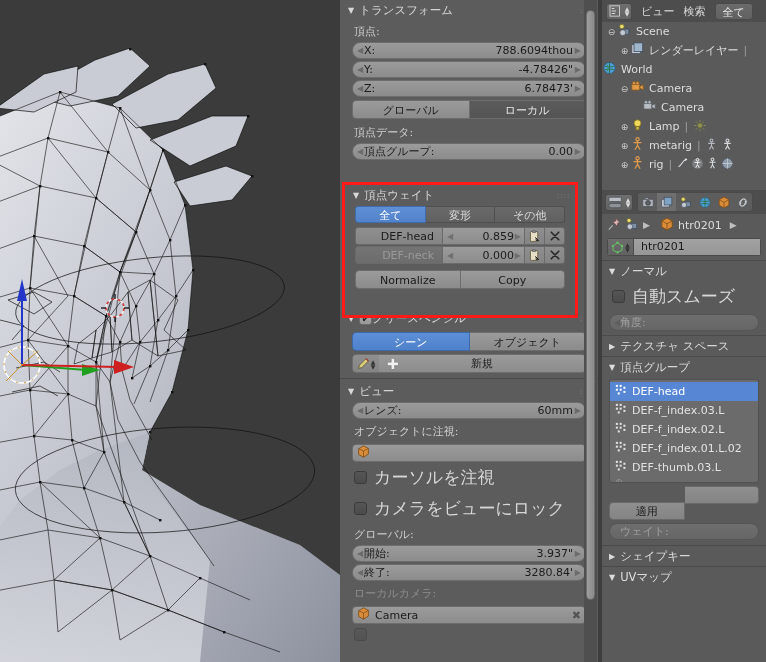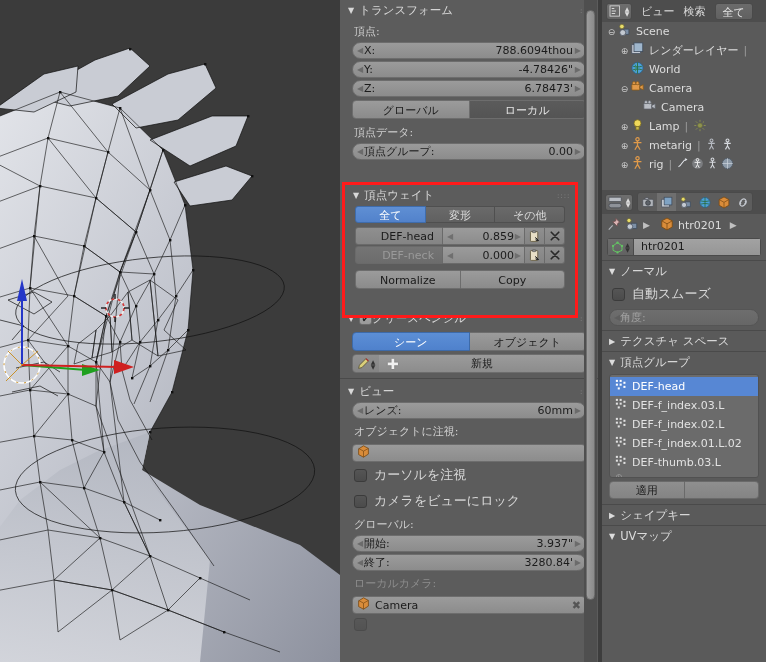--- a/index.html
+++ b/index.html
@@ -64,21 +64,21 @@
   .btn.on { background:linear-gradient(#5b5b5b,#545454); color:#e8e8e8; }
   .btn.blue { background:linear-gradient(#5c8fd6,#4f81cc); color:#ffffff; border-color:#3d6aa8; }
 
   .chkrow { display:flex; align-items:center; gap:7px; padding:4px 0 4px 2px; }
   .chk {
     width:13px; height:13px; border-radius:3px;
     background:linear-gradient(#555,#4b4b4b); border:1px solid #3b3b3b;
   }
   .chk.checked { background:linear-gradient(#a9a9a9,#9a9a9a); border-color:#6d6d6d;
                  color:#222; font-size:10px; text-align:center; line-height:12px; }
-  .chkrow .t { color:#d8d8d8; font-size:13px; }
+  .chkrow .t { color:#d8d8d8; font-size:17px; }
 
   .idfield {
     display:flex; align-items:center; height:18px; border-radius:4px;
     background:linear-gradient(#9b9b9b,#8c8c8c); border:1px solid #6d6d6d;
     color:#1b1b1b; font-size:11px; padding:0 4px; gap:5px; margin-top:2px;
   }
   .idfield .x { margin-left:auto; color:#555; font-size:11px; }
 
   .divider { height:1px; background:#4a4a4a; margin:5px 0 2px; }
 
@@ -184,21 +184,21 @@
     background:#6b6b6b; border:1px solid #515151; border-radius:3px;
     padding:2px 0; overflow:hidden;
   }
   .vg-item { height:19px; display:flex; align-items:center; gap:5px; padding-left:5px; font-size:11px; color:#e2e2e2; }
   .vg-item.sel { background:#5787d4; color:#ffffff; }
   .pr-btnrow { display:flex; margin:3px 7px; gap:0; }
   .pr-btn {
     flex:1; height:18px; line-height:18px; text-align:center; font-size:11px;
     background:linear-gradient(#8f8f8f,#848484); border:1px solid #6a6a6a; color:#1b1b1b;
   }
-  .pr-btn:first-child{border-radius:4px 0 0 4px;} .pr-btn:last-child{border-radius:0 4px 4px 0; border-left:none;}
+  .pr-btn:first-child{border-radius:4px 0 0 4px;margin-top:16px;} .pr-btn:last-child{border-radius:0 4px 4px 0; border-left:none;}
   .pr-num {
     margin:2px 7px; height:17px; border-radius:9px; display:flex; align-items:center;
     background:linear-gradient(#6e6e6e,#666); border:1px solid #555; color:#a0a0a0; font-size:11px;
     padding-left:10px; position:relative;
   }
   .pr-num .ar { position:absolute; left:4px; color:#5e5e5e; font-size:8px; }
 </style>
 </head>
 <body>
 
@@ -599,21 +599,21 @@
       <span class="exp">⊕</span>
       <span style="margin-right:4px">
         <svg width="15" height="14" viewBox="0 0 16 16">
             <rect x="1.5" y="3" width="10" height="10" fill="#c9cfd8" stroke="#4a5260" stroke-width="0.9"></rect>
             <rect x="4" y="1" width="10" height="10" fill="#9fb6cc" stroke="#3d4a5a" stroke-width="0.9"></rect>
           </svg>
       </span>
       <span>レンダーレイヤー</span>
       <span style="margin-left:5px;color:#9a9a9a">|</span>
     </div>
-    <div class="ol-row" style="padding-left:28px">
+    <div class="ol-row" style="">
       <span style="margin-right:4px">
         <svg width="15" height="14" viewBox="0 0 16 16">
             <circle cx="8" cy="8" r="6.4" fill="#4d9fd6" stroke="#2a5f86" stroke-width="0.9"></circle>
             <path d="M3 6c3 1 7 1 10 0M3 10c3-1 7-1 10 0M8 1.6v12.8" stroke="#2a6b3c" stroke-width="1" fill="none"></path>
             <path d="M5 4c2 2 2 6 0 8" stroke="#3d8c4f" stroke-width="1" fill="none"></path>
           </svg>
       </span>
       <span>World</span>
     </div>
     <div class="ol-row" style="padding-left:17px">
@@ -913,20 +913,23 @@
         </span>
         <span>DEF-thumb.03.L</span>
       </div>
       <div style="padding-left:5px;color:#9a9a9a;font-size:9px">⊕</div>
     </div>
 
     <div class="pr-btnrow">
       <div class="pr-btn">適用</div>
       <div class="pr-btn"></div>
     </div>
+    <div class="pr-num">
+      <span>ウェイト:</span>
+    </div>
 
     <div class="pr-div" style="margin-top:5px"></div>
     <div class="pr-sec">
       <span class="tri">▶</span>
       <span>シェイプキー</span>
     </div>
     <div class="pr-div"></div>
     <div class="pr-sec">
       <span class="tri">▼</span>
       <span>UVマップ</span>

